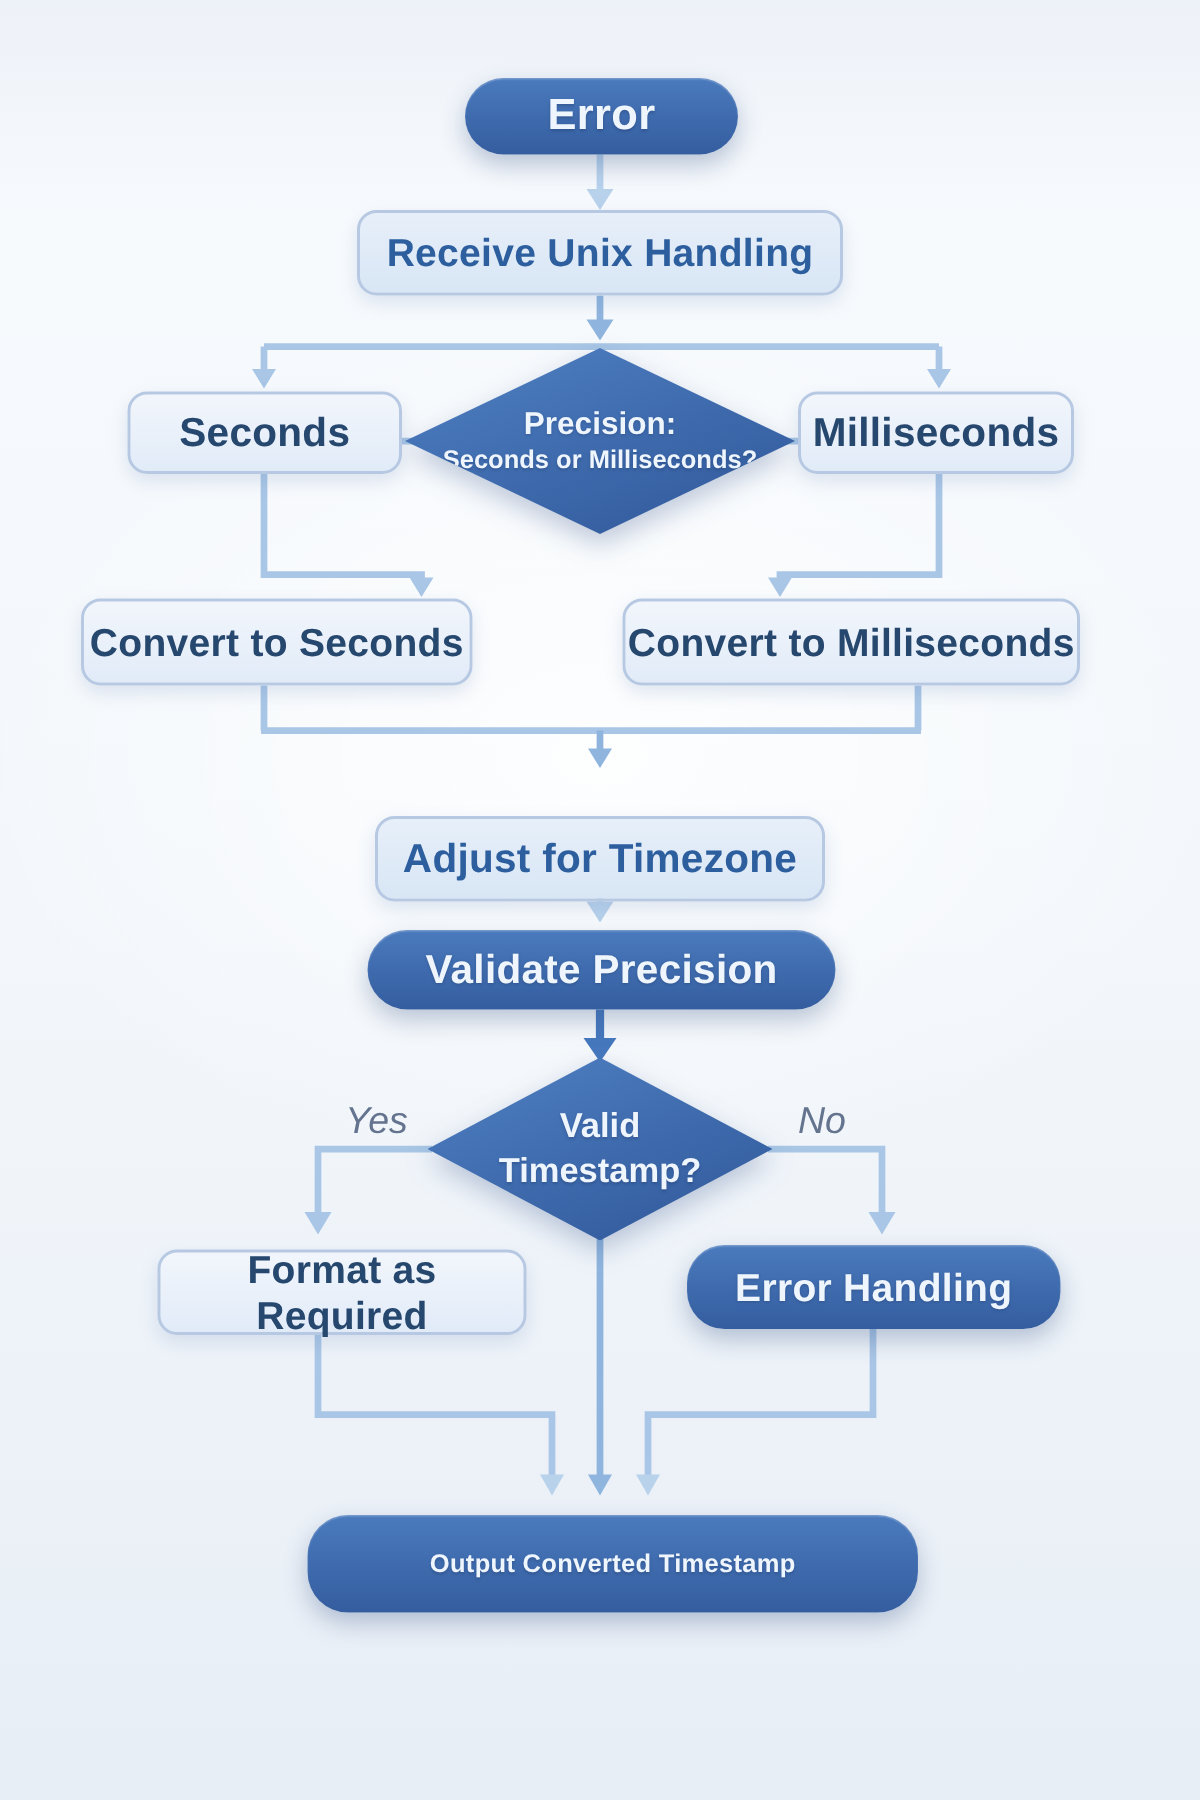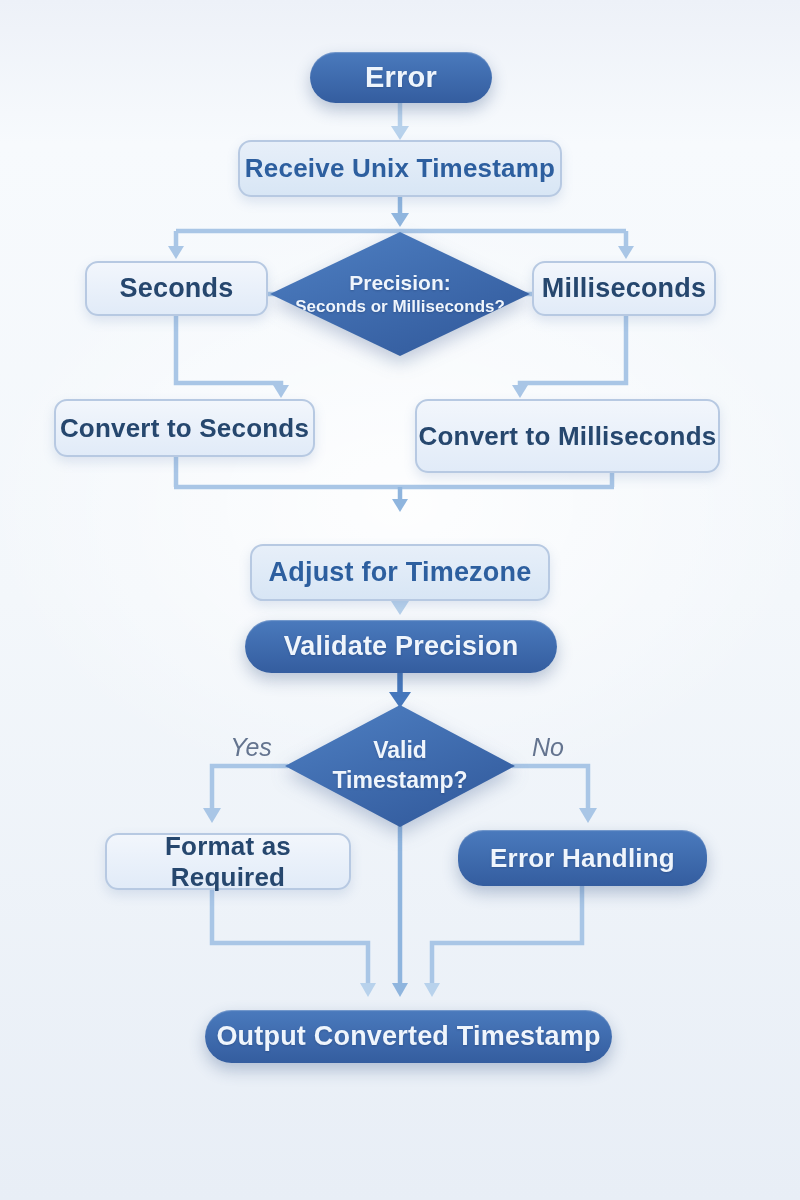--- a/index.html
+++ b/index.html
@@ -163,51 +163,51 @@
     </g>
 
     <g>
       <path d="M582,886 V943 H432 V984" style="stroke:var(--connector,#a9c6e6)"></path>
       <polygon points="424,983 440,983 432,997" style="fill:var(--connector-pale,#b8d2ec)"></polygon>
     </g>
   </svg>
 
   <div class="node node-dark" style="left:310px; top:52px; width:182px; height:51px; border-radius:26px; font-size:29px;">Error</div>
 
-  <div class="node node-light tint" style="left:238px; top:140px; width:324px; height:57px; font-size:26px;">Receive Unix Timestamp</div>
+  <div class="node node-light tint" style="left:238px; top:140px; width:324px; height:57px; font-size:26px;">Receive Unix Handling</div>
 
   <div class="diamond-wrap" style="left:270px; top:232px; width:260px; height:124px;">
     <div class="diamond">
       <div style="font-size:21px; font-weight:700;">Precision:</div>
       <div style="font-size:17px; font-weight:700; margin-top:2px;">Seconds or Milliseconds?</div>
     </div>
   </div>
 
   <div class="node node-light" style="left:85px; top:261px; width:183px; height:55px; font-size:27px;">Seconds</div>
 
   <div class="node node-light" style="left:532px; top:261px; width:184px; height:55px; font-size:27px;">Milliseconds</div>
 
   <div class="node node-light" style="left:54px; top:399px; width:261px; height:58px; font-size:26px;">Convert to Seconds</div>
 
-  <div class="node node-light" style="left:415px; top:399px; width:305px; height:74px; font-size:26px;">Convert to Milliseconds</div>
+  <div class="node node-light" style="left:415px; top:399px; width:305px; height:58px; font-size:26px;">Convert to Milliseconds</div>
 
   <div class="node node-light tint" style="left:250px; top:544px; width:300px; height:57px; font-size:27px;">Adjust for Timezone</div>
 
   <div class="node node-dark" style="left:245px; top:620px; width:312px; height:53px; border-radius:27px; font-size:27px;">Validate Precision</div>
 
   <div class="diamond-wrap" style="left:285px; top:705px; width:230px; height:122px;">
     <div class="diamond" style="line-height:1.3;">
       <div style="font-size:23px; font-weight:700;">Valid</div>
       <div style="font-size:23px; font-weight:700;">Timestamp?</div>
     </div>
   </div>
 
   <div class="edge-label" style="left:211px; top:733px;">Yes</div>
 
   <div class="edge-label" style="left:508px; top:733px;">No</div>
 
   <div class="node node-light" style="left:105px; top:833px; width:246px; height:57px; font-size:26px;">Format as Required</div>
 
   <div class="node node-dark" style="left:458px; top:830px; width:249px; height:56px; border-radius:25px; font-size:26px;">Error Handling</div>
 
-  <div class="node node-dark" style="left:205px; top:1010px; width:407px; height:53px; border-radius:27px; font-size:27px;">Output Converted Timestamp</div>
+  <div class="node node-dark" style="left:205px; top:1010px; width:407px; height:65px; border-radius:27px; font-size:17px;">Output Converted Timestamp</div>
 
 </div>
 
 </body></html>

